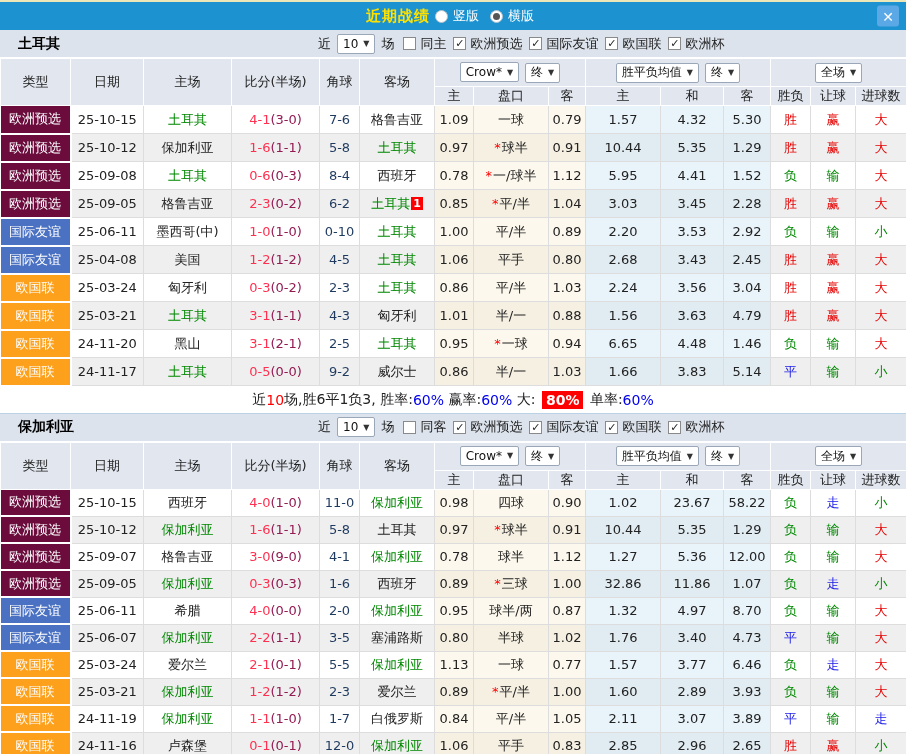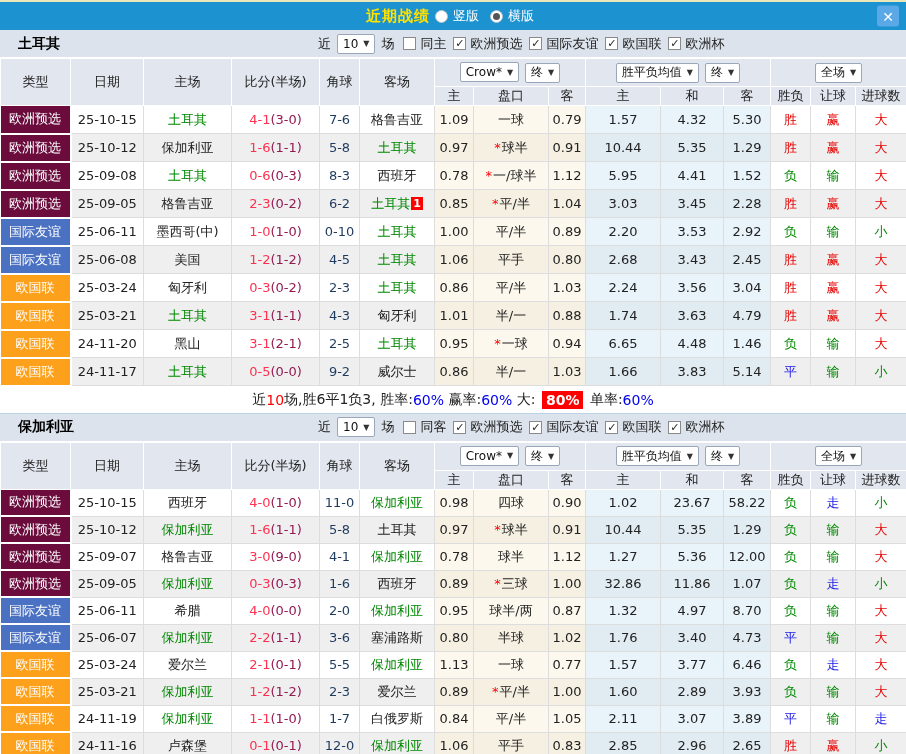--- a/index.html
+++ b/index.html
@@ -188,21 +188,21 @@
               <td class="c-avg">1.29</td>
               <td style="color: rgb(230, 0, 0);">胜</td>
               <td style="color: rgb(230, 0, 0);">赢</td>
               <td style="color: rgb(230, 0, 0);">大</td>
             </tr>
             <tr>
               <td class="type" style="background: rgb(107, 12, 61);">欧洲预选</td>
               <td>25-09-08</td>
               <td class="team focus">土耳其</td>
               <td><span class="score">0-6</span><span class="half">(0-3)</span></td>
-              <td class="corner">8-3</td>
+              <td class="corner">8-4</td>
               <td class="team"><span>西班牙</span></td>
               <td class="c-crow">0.78</td>
               <td class="c-crow"><span class="star">*</span><span>一/球半</span></td>
               <td class="c-crow">1.12</td>
               <td class="c-avg">5.95</td>
               <td class="c-avg">4.41</td>
               <td class="c-avg">1.52</td>
               <td style="color: rgb(0, 136, 0);">负</td>
               <td style="color: rgb(0, 136, 0);">输</td>
               <td style="color: rgb(230, 0, 0);">大</td>
@@ -236,21 +236,21 @@
               <td class="c-crow">0.89</td>
               <td class="c-avg">2.20</td>
               <td class="c-avg">3.53</td>
               <td class="c-avg">2.92</td>
               <td style="color: rgb(0, 136, 0);">负</td>
               <td style="color: rgb(0, 136, 0);">输</td>
               <td style="color: rgb(0, 136, 0);">小</td>
             </tr>
             <tr>
               <td class="type" style="background: rgb(75, 114, 194);">国际友谊</td>
-              <td>25-06-08</td>
+              <td>25-04-08</td>
               <td class="team">美国</td>
               <td><span class="score">1-2</span><span class="half">(1-2)</span></td>
               <td class="corner">4-5</td>
               <td class="team focus"><span>土耳其</span></td>
               <td class="c-crow">1.06</td>
               <td class="c-crow"><span>平手</span></td>
               <td class="c-crow">0.80</td>
               <td class="c-avg">2.68</td>
               <td class="c-avg">3.43</td>
               <td class="c-avg">2.45</td>
@@ -278,21 +278,21 @@
             <tr>
               <td class="type" style="background: rgb(253, 160, 28);">欧国联</td>
               <td>25-03-21</td>
               <td class="team focus">土耳其</td>
               <td><span class="score">3-1</span><span class="half">(1-1)</span></td>
               <td class="corner">4-3</td>
               <td class="team"><span>匈牙利</span></td>
               <td class="c-crow">1.01</td>
               <td class="c-crow"><span>半/一</span></td>
               <td class="c-crow">0.88</td>
-              <td class="c-avg">1.74</td>
+              <td class="c-avg">1.56</td>
               <td class="c-avg">3.63</td>
               <td class="c-avg">4.79</td>
               <td style="color: rgb(230, 0, 0);">胜</td>
               <td style="color: rgb(230, 0, 0);">赢</td>
               <td style="color: rgb(230, 0, 0);">大</td>
             </tr>
             <tr>
               <td class="type" style="background: rgb(253, 160, 28);">欧国联</td>
               <td>24-11-20</td>
               <td class="team">黑山</td>
@@ -493,21 +493,21 @@
               <td class="c-avg">8.70</td>
               <td style="color: rgb(0, 136, 0);">负</td>
               <td style="color: rgb(0, 136, 0);">输</td>
               <td style="color: rgb(230, 0, 0);">大</td>
             </tr>
             <tr>
               <td class="type" style="background: rgb(75, 114, 194);">国际友谊</td>
               <td>25-06-07</td>
               <td class="team focus">保加利亚</td>
               <td><span class="score">2-2</span><span class="half">(1-1)</span></td>
-              <td class="corner">3-6</td>
+              <td class="corner">3-5</td>
               <td class="team"><span>塞浦路斯</span></td>
               <td class="c-crow">0.80</td>
               <td class="c-crow"><span>半球</span></td>
               <td class="c-crow">1.02</td>
               <td class="c-avg">1.76</td>
               <td class="c-avg">3.40</td>
               <td class="c-avg">4.73</td>
               <td style="color: rgb(26, 26, 230);">平</td>
               <td style="color: rgb(0, 136, 0);">输</td>
               <td style="color: rgb(230, 0, 0);">大</td>

